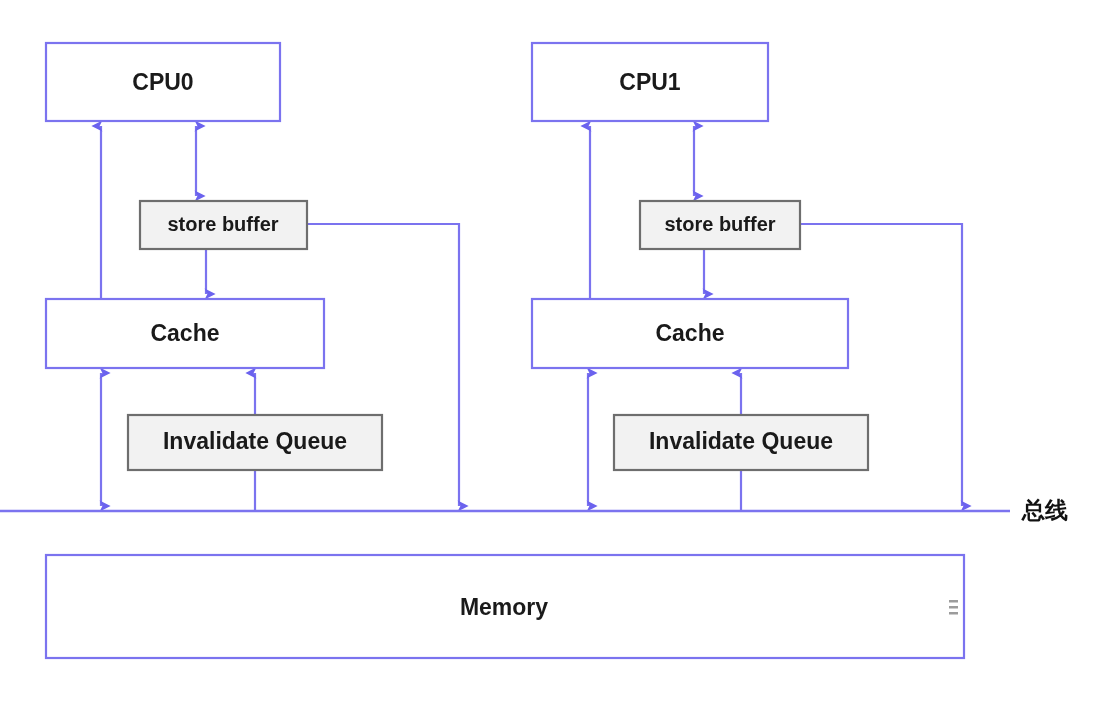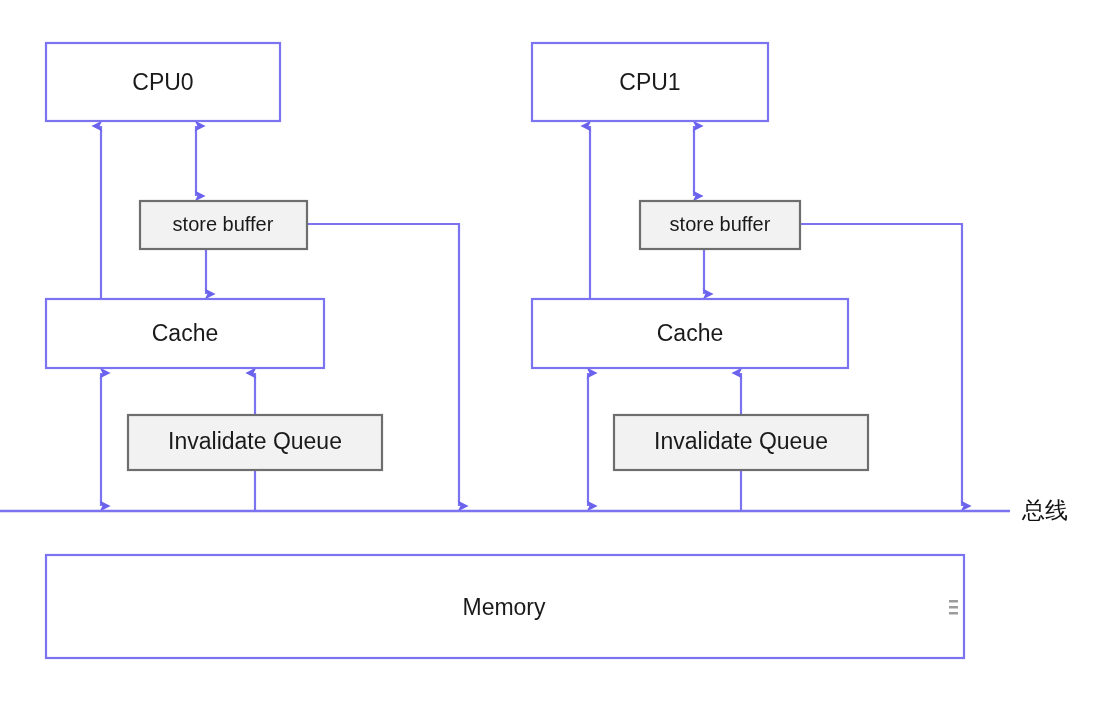--- a/index.html
+++ b/index.html
@@ -3,21 +3,21 @@
 <meta charset="utf-8">
 <style>
   html,body{margin:0;padding:0;}
   body{
     width:1102px;height:708px;
     background:#ffffff;
     font-family:"Liberation Sans","DejaVu Sans",sans-serif;
     overflow:hidden;
     position:relative;
   }
-  #stage{position:absolute;left:0;top:0;width:1102px;height:708px;}
+  #stage{position:absolute;left:0;top:0;width:1102px;height:708px;font-weight:bold;}
   svg#diagram{position:absolute;left:0;top:0;width:1102px;height:708px;}
 
   .node-label{
     font-family:"Liberation Sans","DejaVu Sans",sans-serif;
     text-anchor:middle;
     dominant-baseline:middle;
     fill:#1a1a1a;
   }
   .lbl-big{font-size:23px;}
   .lbl-mid{font-size:20px;}

